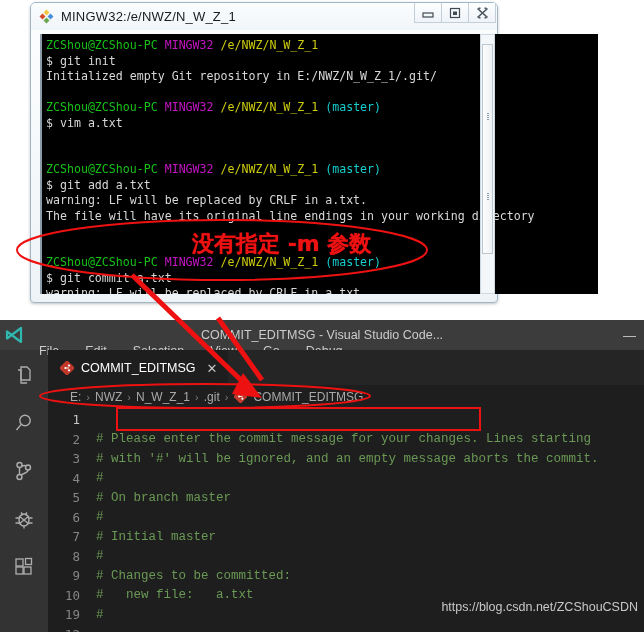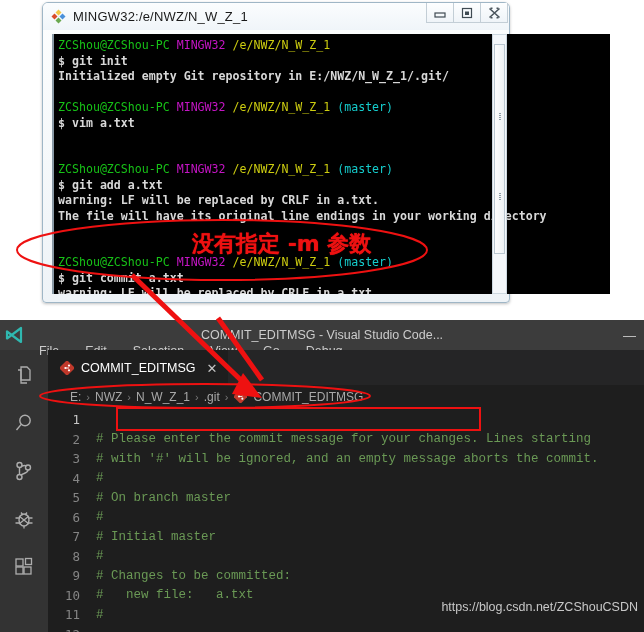--- a/index.html
+++ b/index.html
@@ -6,21 +6,21 @@
     margin: 0; padding: 0;
     width: 644px; height: 632px;
     overflow: hidden;
     background: #ffffff;
     font-family: "Liberation Sans", sans-serif;
   }
   #root { position: relative; width: 644px; height: 632px; background: #ffffff; }
 
   
   .mingw-window {
-    position: absolute; left: 42px; top: 2px;
+    position: absolute; left: 30px; top: 2px;
     width: 468px; height: 301px;
     background: linear-gradient(#fdfefe, #eef3f7);
     border: 1px solid #9fb6c6;
     border-radius: 6px 6px 4px 4px;
     box-shadow: 0 1px 3px rgba(0,0,0,0.25);
     box-sizing: border-box;
   }
   .mingw-titlebar {
     position: relative;
     height: 27px;
@@ -55,21 +55,21 @@
   .console-pre {
     margin: 0; padding: 4px 0 0 4px;
     font-family: "DejaVu Sans Mono", "Liberation Mono", monospace;
     font-size: 11.6px; line-height: 15.5px;
     color: #d8d8d8; white-space: pre;
   }
   .c-green { color: #17c217; }
   .c-magenta { color: #c415c4; }
   .c-yellow { color: #cdcd10; }
   .c-cyan { color: #15cdcd; }
-  .c-white { color: #d8d8d8; font-weight: bold; }
+  .c-white { color: #d8d8d8; }
 
   .term-scrollbar {
     position: absolute; right: 2px; top: 31px;
     width: 15px; height: 260px;
     background: #f4f7fa; border: 1px solid #cdd8e0; box-sizing: border-box;
   }
   .term-thumb {
     position: absolute; left: 1px; top: 9px; width: 11px; height: 210px;
     background: linear-gradient(90deg,#fdfdfd,#eef2f5);
     border: 1px solid #b9c6d0; box-sizing: border-box;
@@ -360,21 +360,21 @@
             </div>
             <div class="code-line">
               <span class="ln">9</span>
               <span class="code-text"># Changes to be committed:</span>
             </div>
             <div class="code-line">
               <span class="ln">10</span>
               <span class="code-text">#   new file:   a.txt</span>
             </div>
             <div class="code-line">
-              <span class="ln">11</span>
+              <span class="ln">19</span>
               <span class="code-text">#</span>
             </div>
             <div class="code-line">
               <span class="ln">12</span>
               <span class="code-text"></span>
             </div>
           </div>
 
         <div class="watermark">https://blog.csdn.net/ZCShouCSDN</div>
       </div>

